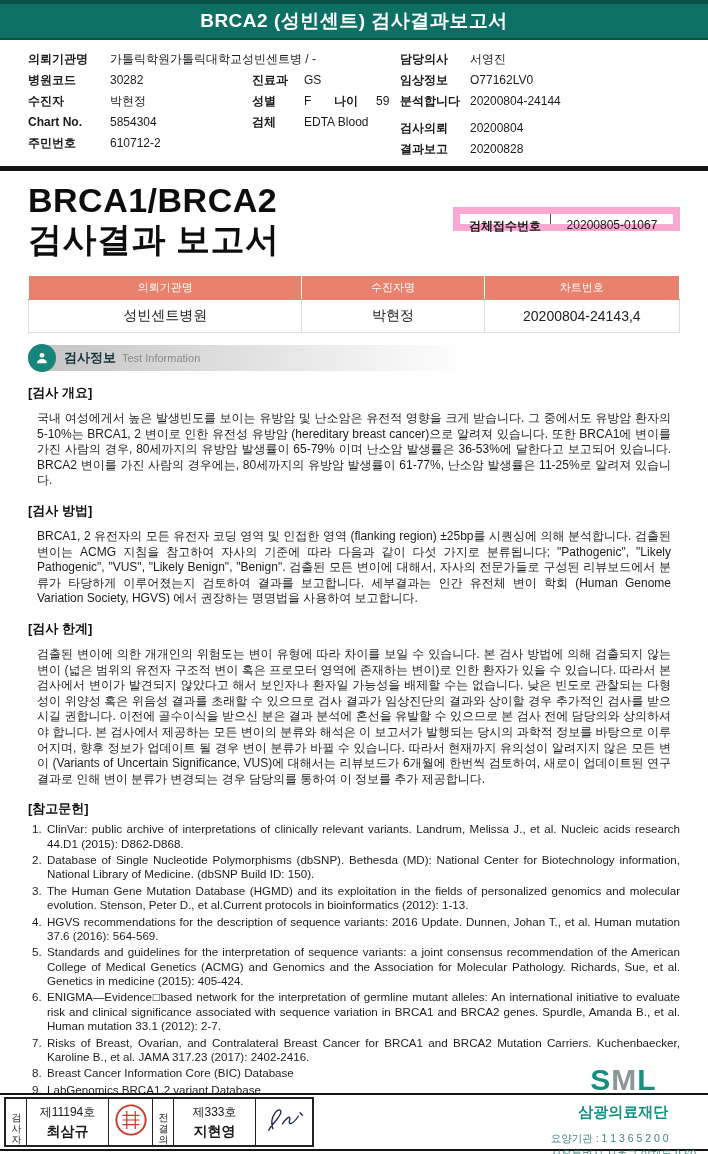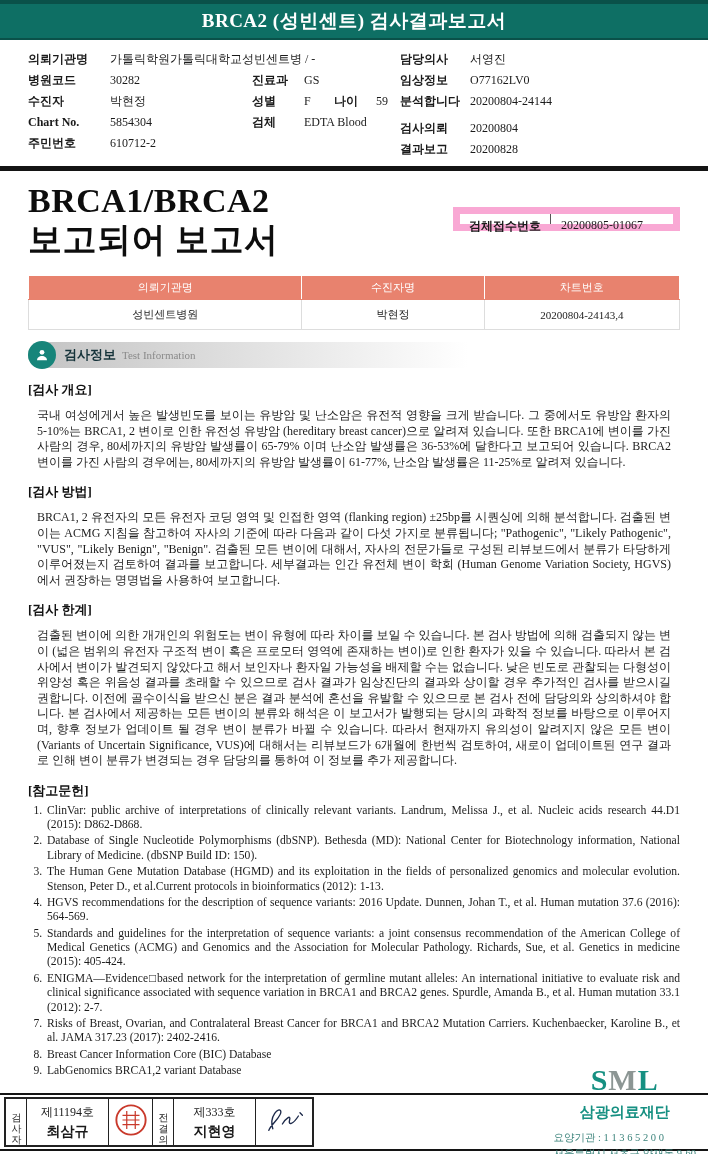--- a/index.html
+++ b/index.html
@@ -1,19 +1,19 @@
 <!DOCTYPE html>
 <html><head>
 <meta charset="utf-8">
 <style>
   * { box-sizing: border-box; }
   html,body { margin:0; padding:0; background:#e8e8e8; }
   .page {
     width:708px; height:1154px; margin:0 auto; position:relative; overflow:hidden;
-    background:#fff; font-family:Liberation Serif, serif; color:#1a1a1a;
+    background:#fff; font-family:Liberation Sans, sans-serif; color:#1a1a1a;
   }
 
   
   .topbar {
     background:#0e6f64; border-top:4px solid #0a5149; border-bottom:2px solid #0a5149;
     height:40px; display:flex; align-items:center; justify-content:center;
   }
   .topbar span { color:#fff; font-weight:bold; font-size:19px; letter-spacing:0.5px; }
 
   
@@ -33,30 +33,30 @@
   .blackbar { height:5px; background:#141414; }
 
   
   .titleblock { display:flex; padding:10px 28px 4px 28px; }
   .bigtitle { font-size:34px; font-weight:800; line-height:39px; color:#0d0d0d; letter-spacing:0.5px; }
   .specbox {
     margin-left:auto; margin-top:26px; align-self:flex-start; display:flex;
     border:7px solid #f9a8d4; font-size:12px; height:24px; align-items:stretch;
   }
   .speclab { font-weight:bold; padding:4px 9px; border-right:1px solid #555; }
-  .specval { padding:4px 10px; min-width:122px; }
+  .specval { padding:4px 10px; min-width:122px;text-align:center; }
 
   
   .sumtable { border-collapse:collapse; margin:12px 28px 0 28px; width:652px; table-layout:fixed; }
   .sumtable th {
     background:#e8826e; color:#fff; font-weight:normal; font-size:11px;
     padding:4px 2px; border:1px solid #fff; border-bottom:1px solid #e8826e;
   }
   .sumtable td {
-    font-size:11px; text-align:center; padding:7px 2px; color:#222;
+    font-size:14px; text-align:center; padding:7px 2px; color:#222;
     border:1px solid #ddd; background:#fff;
   }
   .cw1 { width:42%; } .cw2 { width:28%; } .cw3 { width:30%; }
 
   
   .badge {
     margin:12px 28px 0 28px; width:440px; height:26px; border-radius:14px 0 0 14px;
     background:linear-gradient(90deg,#c3c3c3 0%,#dedede 45%,#ffffff 100%);
     display:flex; align-items:center;
   }
@@ -162,21 +162,21 @@
         <span>20200828</span>
       </div>
     </div>
   </div>
 
   <div class="blackbar"></div>
 
   <div class="titleblock">
     <div class="bigtitle">
       <div>BRCA1/BRCA2</div>
-      <div>보고되어 보고서</div>
+      <div>검사결과 보고서</div>
     </div>
     <div class="specbox">
       <span class="speclab">검체접수번호</span>
       <span class="specval">20200805-01067</span>
     </div>
   </div>
 
   <table class="sumtable">
     <thead>
       <tr>

